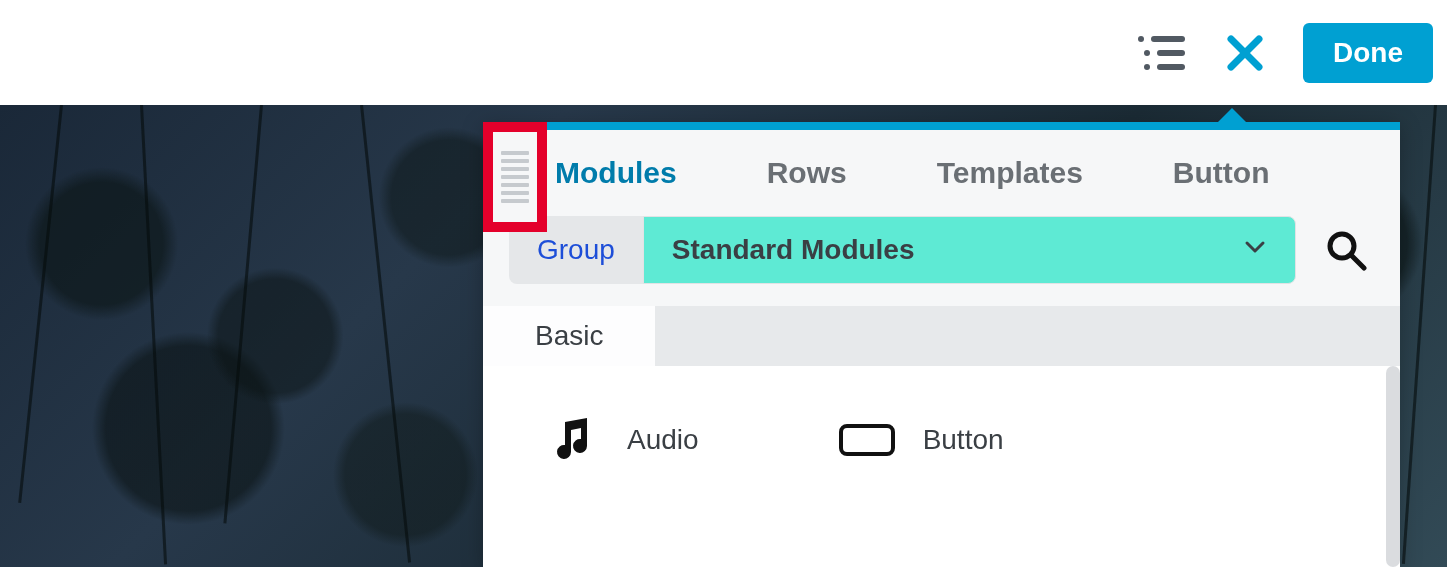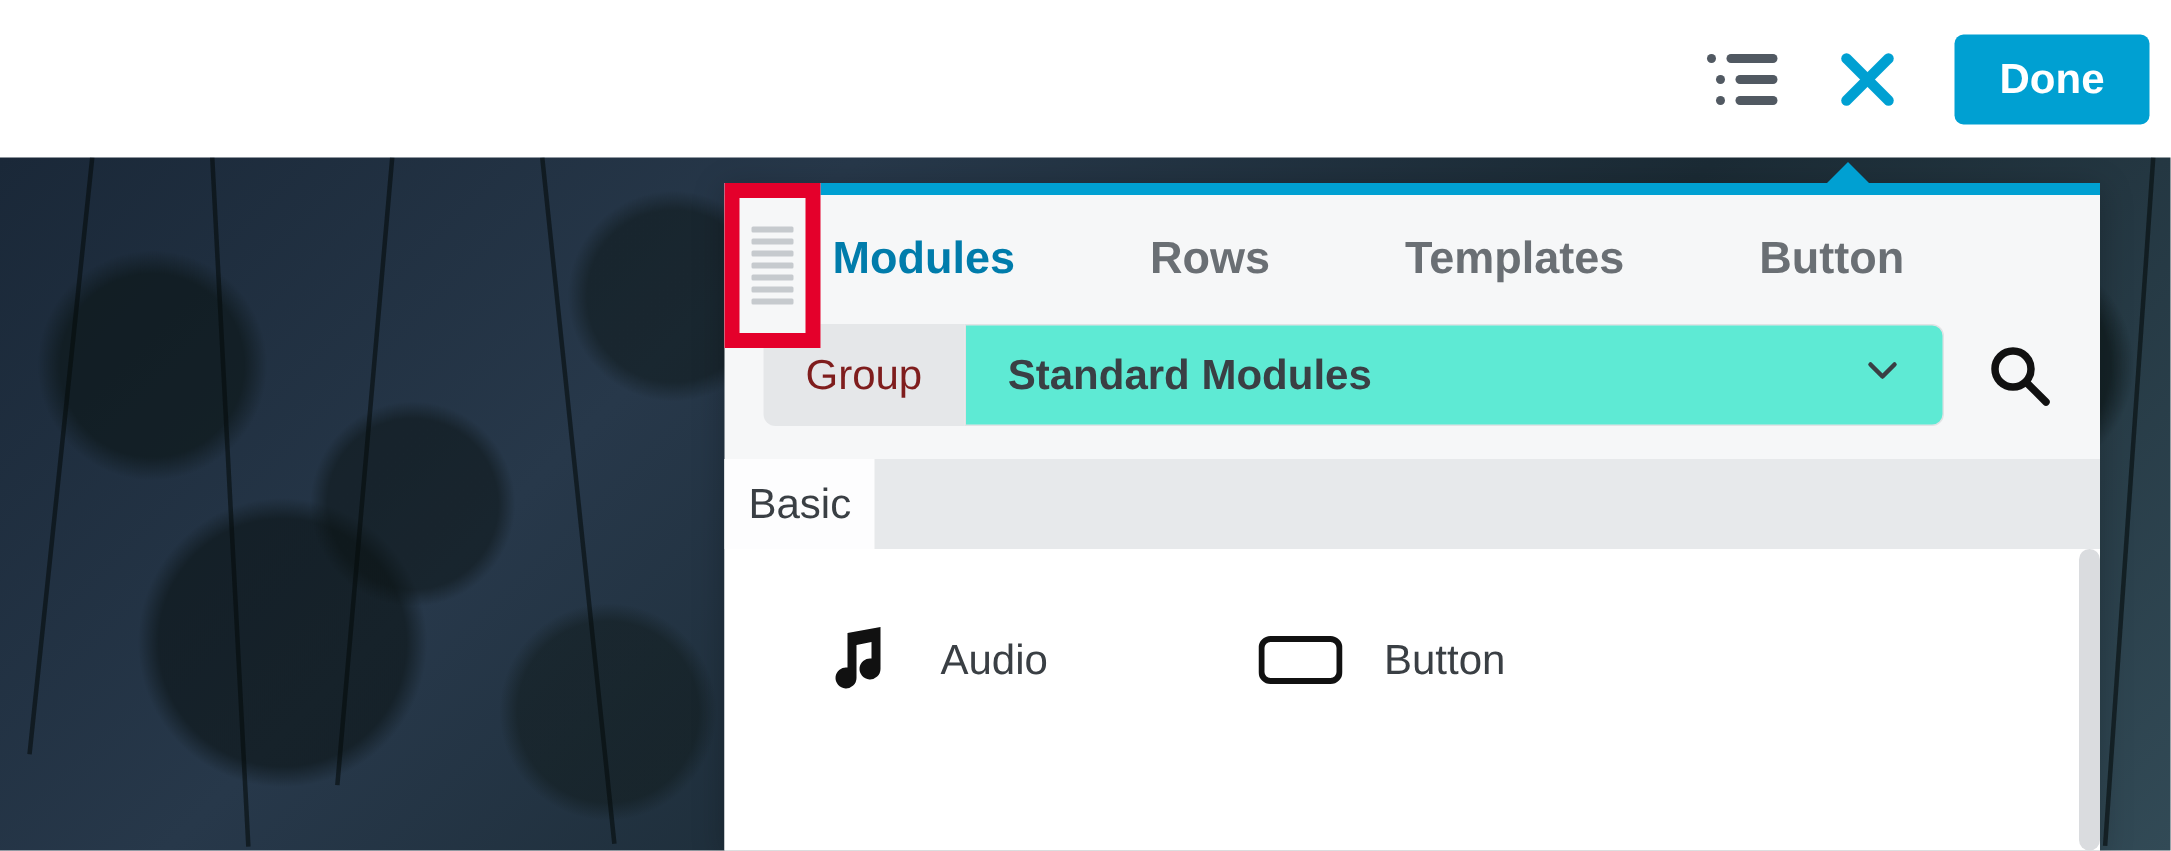--- a/index.html
+++ b/index.html
@@ -130,21 +130,21 @@
 
   
   .group-row {
     display: flex;
     align-items: stretch;
     padding: 0 26px 22px 26px;
     gap: 22px;
   }
   .group-label {
     background: #e5e7e9;
-    color: #7f1d1d;
+    color: #1d4ed8;
     font-size: 28px;
     font-weight: 500;
     border-radius: 8px 0 0 8px;
     padding: 18px 28px;
     display:flex; align-items:center;
   }
   .group-select {
     flex: 1;
     background: #5eead4;
     border: 1px solid #e1e3e5;
@@ -167,21 +167,21 @@
     color: #111;
   }
 
   
   .section-header {
     display:flex;
     background: #e7e9eb;
   }
   .section-tab {
     background: #fdfdfe;
-    padding: 14px 16px;
+    padding: 14px 52px;
     font-size: 28px;
     color: #3a3f44;
   }
 
   
   .mod-area {
     flex:1;
     background:#fff;
     position:relative;
     overflow:hidden;

